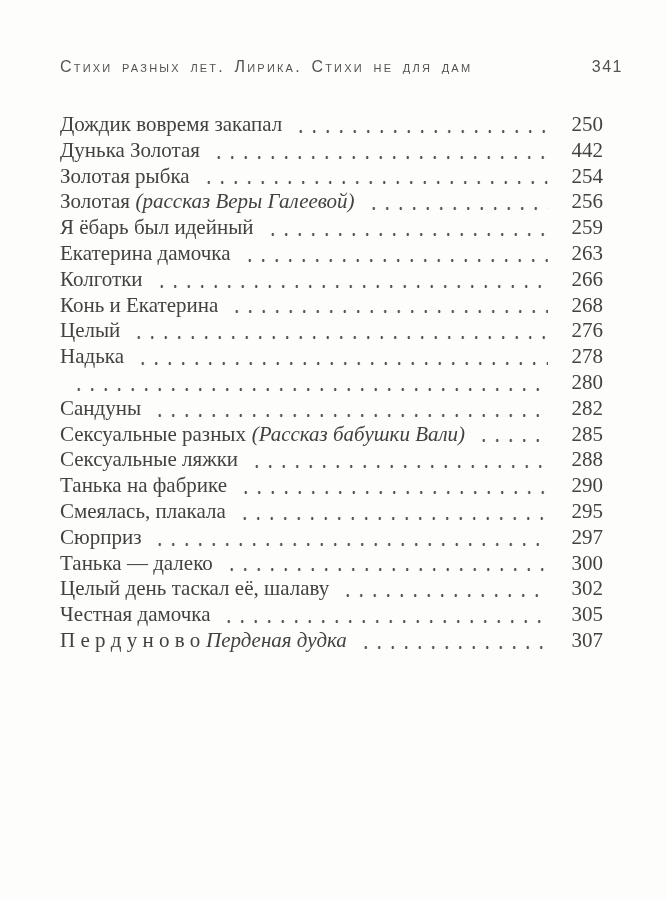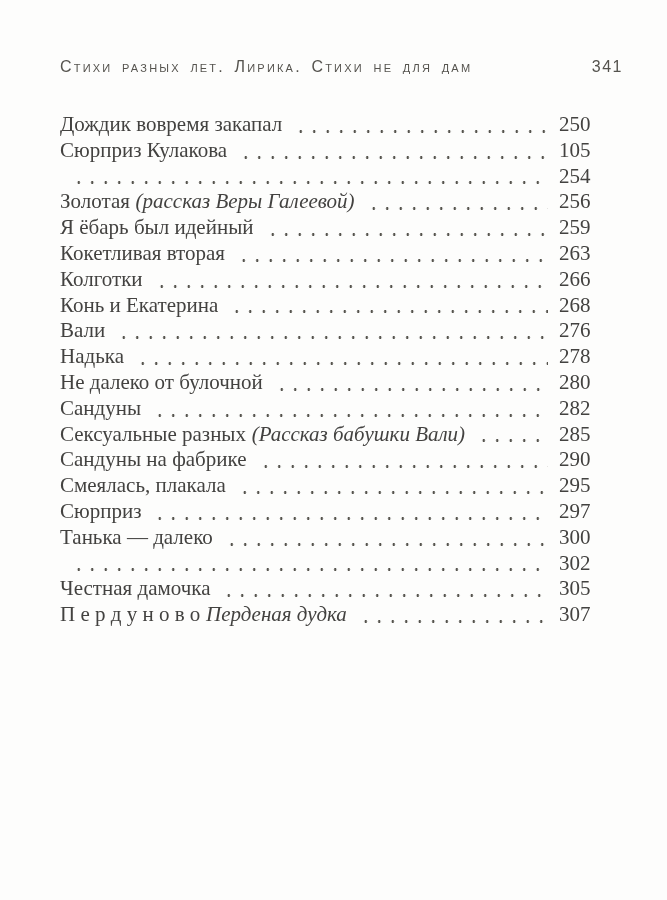--- a/index.html
+++ b/index.html
@@ -62,21 +62,21 @@
     flex: 1 1 auto;
     align-self: stretch;
     margin: 0 11px 0 9px;
     background-image: radial-gradient(circle, #56544e 1.25px, rgba(0,0,0,0) 1.5px);
     background-size: 13.5px 13px;
     background-repeat: repeat-x;
     background-position: 3px bottom;
   }
   .toc-page-num {
     min-width: 44px;
-    text-align: left;
+    text-align: right;
     line-height: 25.8px;
     white-space: nowrap;
   }
 </style>
 </head>
 <body>
 
 <div class="book-page">
 
   <div class="running-header">
@@ -87,102 +87,109 @@
   <div class="toc-list">
       <div class="toc-row">
       <span class="toc-title">
         <span>Дождик вовремя закапал</span><span class="toc-title-italic"></span>
       </span>
       <span class="dot-leader"></span>
       <span class="toc-page-num">250</span>
     </div>
       <div class="toc-row">
       <span class="toc-title">
-        <span>Сюрприз Кулакова</span><span class="toc-title-italic"></span>
-      </span>
-      <span class="dot-leader"></span>
-      <span class="toc-page-num">105</span>
-    </div>
-      <div class="toc-row">
+        <span>Дунька Золотая</span><span class="toc-title-italic"></span>
+      </span>
+      <span class="dot-leader"></span>
+      <span class="toc-page-num">442</span>
+    </div>
+      <div class="toc-row">
+      <span class="toc-title">
+        <span>Золотая рыбка</span><span class="toc-title-italic"></span>
+      </span>
       <span class="dot-leader"></span>
       <span class="toc-page-num">254</span>
     </div>
       <div class="toc-row">
       <span class="toc-title">
         <span>Золотая</span><span class="toc-title-italic">(рассказ Веры Галеевой)</span>
       </span>
       <span class="dot-leader"></span>
       <span class="toc-page-num">256</span>
     </div>
       <div class="toc-row">
       <span class="toc-title">
         <span>Я ёбарь был идейный</span><span class="toc-title-italic"></span>
       </span>
       <span class="dot-leader"></span>
       <span class="toc-page-num">259</span>
     </div>
       <div class="toc-row">
       <span class="toc-title">
-        <span>Кокетливая вторая</span><span class="toc-title-italic"></span>
+        <span>Екатерина дамочка</span><span class="toc-title-italic"></span>
       </span>
       <span class="dot-leader"></span>
       <span class="toc-page-num">263</span>
     </div>
       <div class="toc-row">
       <span class="toc-title">
         <span>Колготки</span><span class="toc-title-italic"></span>
       </span>
       <span class="dot-leader"></span>
       <span class="toc-page-num">266</span>
     </div>
       <div class="toc-row">
       <span class="toc-title">
         <span>Конь и Екатерина</span><span class="toc-title-italic"></span>
       </span>
       <span class="dot-leader"></span>
       <span class="toc-page-num">268</span>
     </div>
       <div class="toc-row">
       <span class="toc-title">
-        <span>Вали</span><span class="toc-title-italic"></span>
+        <span>Целый</span><span class="toc-title-italic"></span>
       </span>
       <span class="dot-leader"></span>
       <span class="toc-page-num">276</span>
     </div>
       <div class="toc-row">
       <span class="toc-title">
         <span>Надька</span><span class="toc-title-italic"></span>
       </span>
       <span class="dot-leader"></span>
       <span class="toc-page-num">278</span>
     </div>
       <div class="toc-row">
-      <span class="toc-title">
-        <span>Не далеко от булочной</span><span class="toc-title-italic"></span>
-      </span>
       <span class="dot-leader"></span>
       <span class="toc-page-num">280</span>
     </div>
       <div class="toc-row">
       <span class="toc-title">
         <span>Сандуны</span><span class="toc-title-italic"></span>
       </span>
       <span class="dot-leader"></span>
       <span class="toc-page-num">282</span>
     </div>
       <div class="toc-row">
       <span class="toc-title">
         <span>Сексуальные разных</span><span class="toc-title-italic">(Рассказ бабушки Вали)</span>
       </span>
       <span class="dot-leader"></span>
       <span class="toc-page-num">285</span>
     </div>
       <div class="toc-row">
       <span class="toc-title">
-        <span>Сандуны на фабрике</span><span class="toc-title-italic"></span>
+        <span>Сексуальные ляжки</span><span class="toc-title-italic"></span>
+      </span>
+      <span class="dot-leader"></span>
+      <span class="toc-page-num">288</span>
+    </div>
+      <div class="toc-row">
+      <span class="toc-title">
+        <span>Танька на фабрике</span><span class="toc-title-italic"></span>
       </span>
       <span class="dot-leader"></span>
       <span class="toc-page-num">290</span>
     </div>
       <div class="toc-row">
       <span class="toc-title">
         <span>Смеялась, плакала</span><span class="toc-title-italic"></span>
       </span>
       <span class="dot-leader"></span>
       <span class="toc-page-num">295</span>
@@ -195,20 +202,23 @@
       <span class="toc-page-num">297</span>
     </div>
       <div class="toc-row">
       <span class="toc-title">
         <span>Танька — далеко</span><span class="toc-title-italic"></span>
       </span>
       <span class="dot-leader"></span>
       <span class="toc-page-num">300</span>
     </div>
       <div class="toc-row">
+      <span class="toc-title">
+        <span>Целый день таскал её, шалаву</span><span class="toc-title-italic"></span>
+      </span>
       <span class="dot-leader"></span>
       <span class="toc-page-num">302</span>
     </div>
       <div class="toc-row">
       <span class="toc-title">
         <span>Честная дамочка</span><span class="toc-title-italic"></span>
       </span>
       <span class="dot-leader"></span>
       <span class="toc-page-num">305</span>
     </div>

